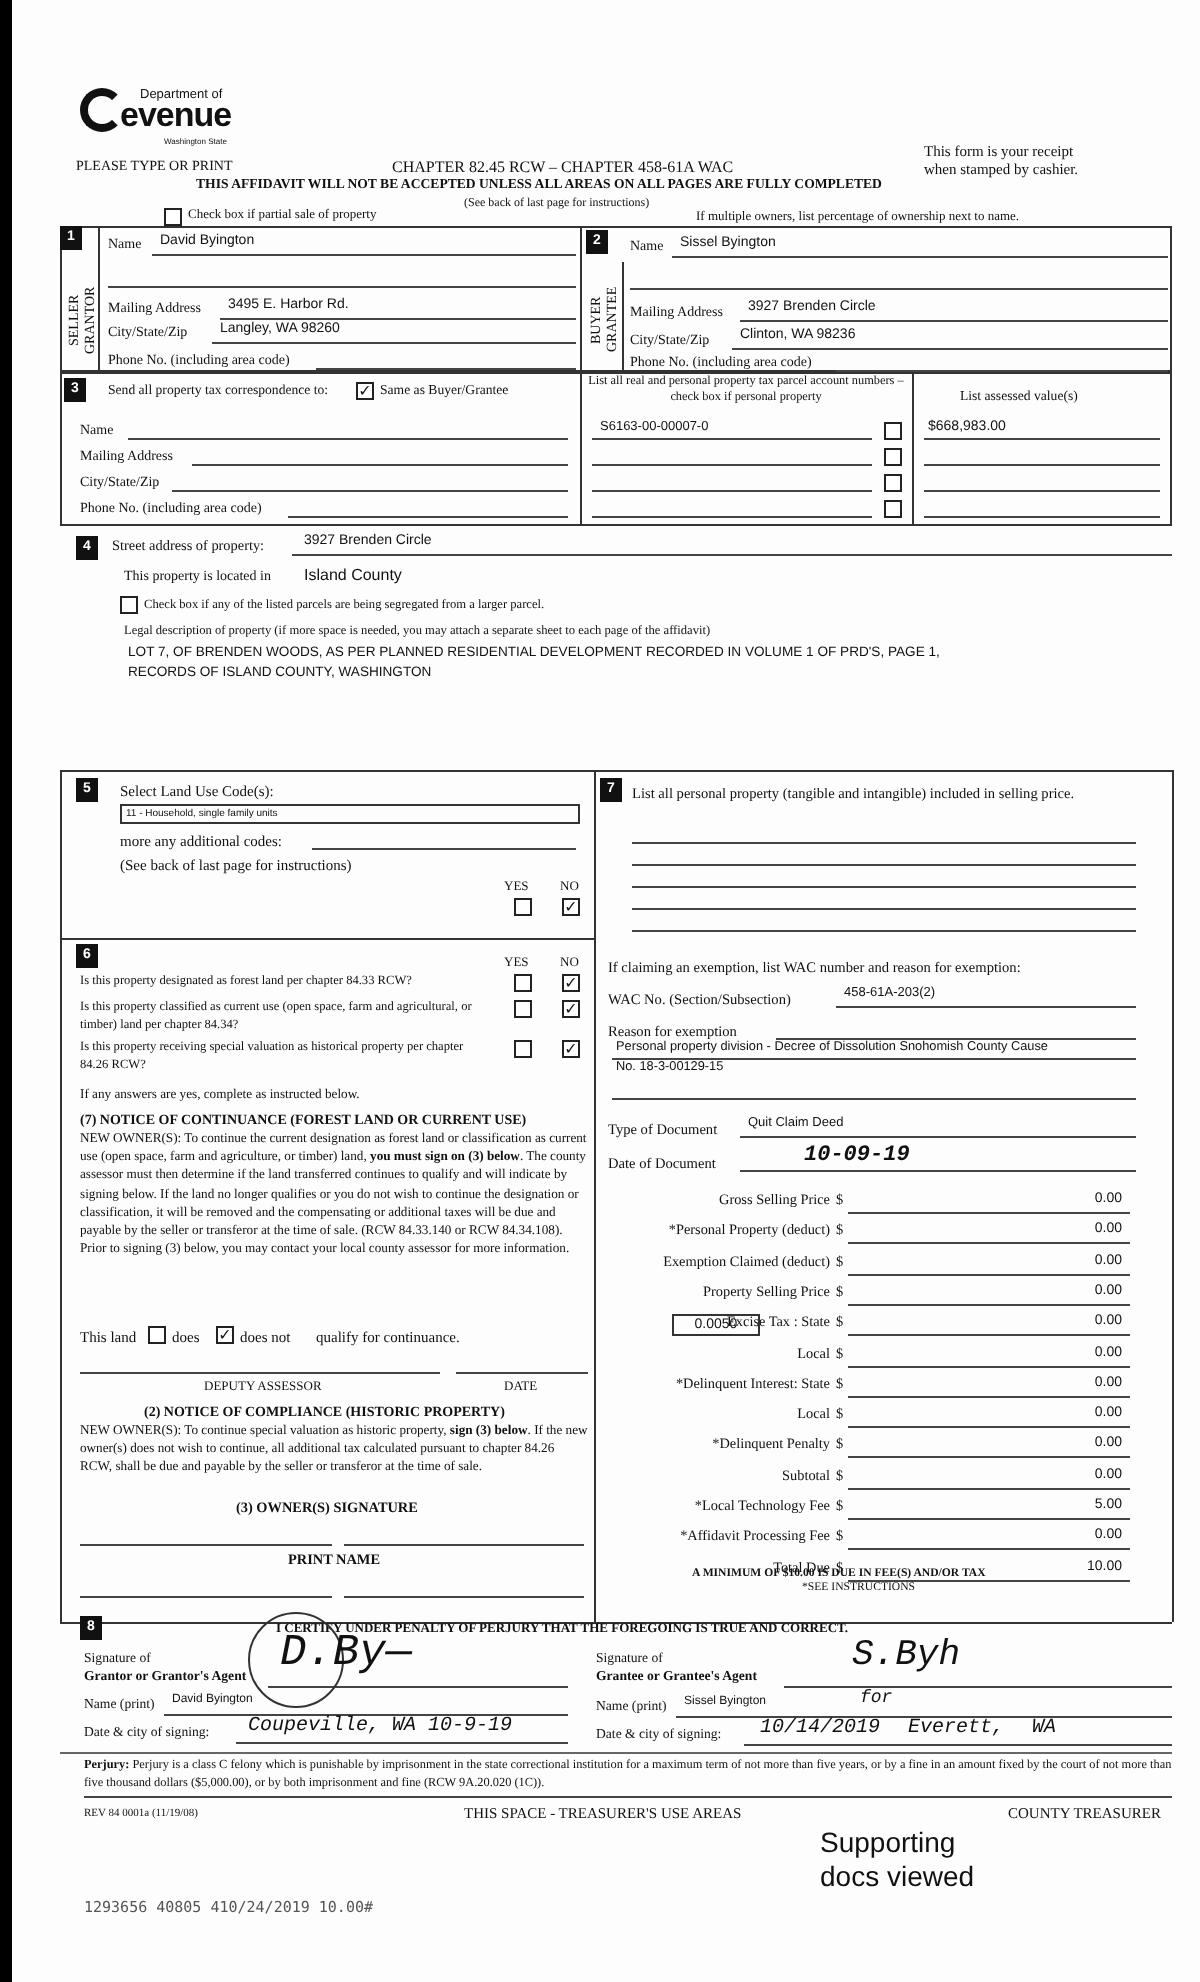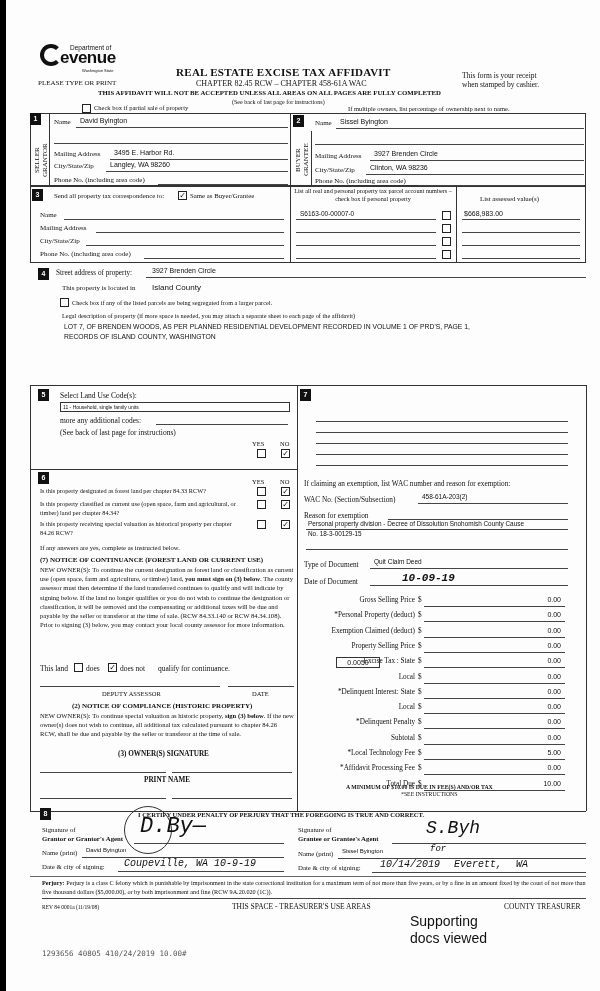--- a/index.html
+++ b/index.html
@@ -29,21 +29,20 @@
 
 <div class="page">
 
   <div class="abs" style="left:32px;top:38px;width:90px;height:40px;">
     <div class="abs" style="left:2px;top:6px;width:22px;height:22px;border:4px solid #111;border-right-color:transparent;border-radius:50%;"></div>
     <div class="abs sans" style="left:32px;top:6px;font-size:6.5px;">Department of</div>
     <div class="abs sans" style="left:22px;top:10px;font-size:17px;font-weight:bold;letter-spacing:-0.5px;">evenue</div>
     <div class="abs sans" style="left:44px;top:30px;font-size:4px;">Washington State</div>
   </div>
   <div class="abs lbl" style="left:32px;top:79px;font-size:7px;">PLEASE TYPE OR PRINT</div>
-  <div class="abs" style="left:170px;top:66px;font-size:11px;font-weight:bold;letter-spacing:0.3px;">REAL ESTATE EXCISE TAX AFFIDAVIT</div>
   <div class="abs" style="left:190px;top:79px;font-size:8px;">CHAPTER 82.45 RCW – CHAPTER 458-61A WAC</div>
   <div class="abs lbl" style="left:456px;top:71px;font-size:7.5px;">This form is your receipt</div>
   <div class="abs lbl" style="left:456px;top:80px;font-size:7.5px;">when stamped by cashier.</div>
   <div class="abs" style="left:92px;top:89px;font-size:6.8px;font-weight:bold;white-space:nowrap;">THIS AFFIDAVIT WILL NOT BE ACCEPTED UNLESS ALL AREAS ON ALL PAGES ARE FULLY COMPLETED</div>
   <div class="abs small" style="left:226px;top:99px;">(See back of last page for instructions)</div>
   <div class="cb" style="left:76px;top:104px;"></div>
   <div class="abs lbl" style="left:88px;top:104px;font-size:6.5px;">Check box if partial sale of property</div>
   <div class="abs lbl" style="left:342px;top:105px;font-size:6.5px;">If multiple owners, list percentage of ownership next to name.</div>
 
   <div class="abs box" style="left:24px;top:113px;width:556px;height:73px;"></div>
@@ -185,20 +184,21 @@
     <span>NEW OWNER(S): To continue special valuation as historic property, </span><b>sign (3) below</b><span>. If the new owner(s) does not wish to continue, all additional tax calculated pursuant to chapter 84.26 RCW, shall be due and payable by the seller or transferor at the time of sale.</span>
   </div>
   <div class="abs para" style="left:112px;top:750px;font-weight:bold;font-size:7.2px;white-space:nowrap;">(3) OWNER(S) SIGNATURE</div>
   <div class="line" style="left:34px;top:772px;width:126px;"></div>
   <div class="line" style="left:166px;top:772px;width:120px;"></div>
   <div class="abs para" style="left:138px;top:776px;font-weight:bold;font-size:7.2px;white-space:nowrap;">PRINT NAME</div>
   <div class="line" style="left:34px;top:798px;width:126px;"></div>
   <div class="line" style="left:166px;top:798px;width:120px;"></div>
 
   <div class="num" style="left:294px;top:389px;">7</div>
+  <div class="abs para" style="left:310px;top:392px;width:250px;font-size:7.3px;line-height:10px;">List all personal property (tangible and intangible) included in selling price.</div>
   <div class="line" style="left:310px;top:421px;width:252px;"></div>
   <div class="line" style="left:310px;top:432px;width:252px;"></div>
   <div class="line" style="left:310px;top:443px;width:252px;"></div>
   <div class="line" style="left:310px;top:454px;width:252px;"></div>
   <div class="line" style="left:310px;top:465px;width:252px;"></div>
   <div class="abs" style="left:291px;top:469px;width:289px;height:0px;"></div>
   <div class="abs lbl" style="left:298px;top:479px;font-size:7.3px;">If claiming an exemption, list WAC number and reason for exemption:</div>
   <div class="abs lbl" style="left:298px;top:495px;font-size:7.3px;">WAC No. (Section/Subsection)</div>
   <div class="line" style="left:412px;top:503px;width:150px;"></div>
   <div class="abs val" style="left:416px;top:493px;font-size:6.5px;">458-61A-203(2)</div>

